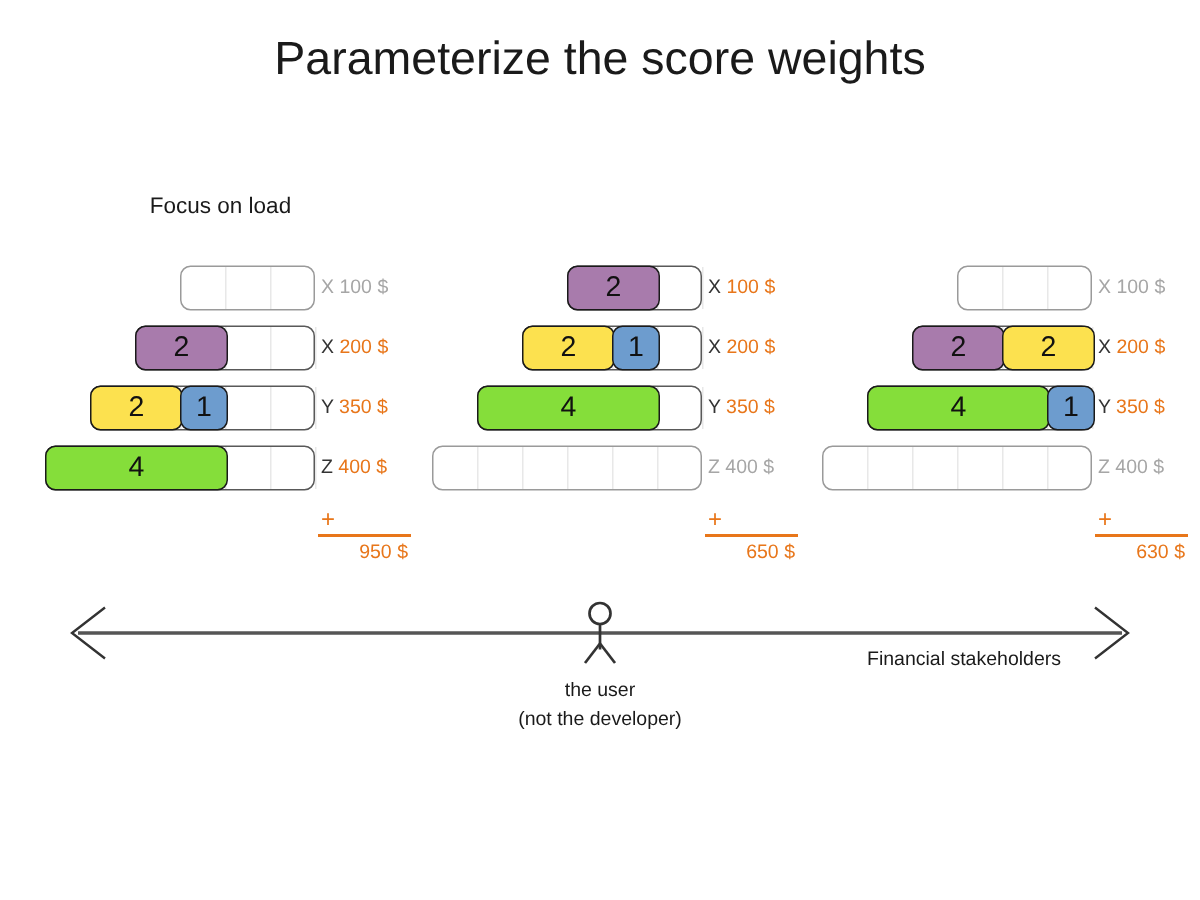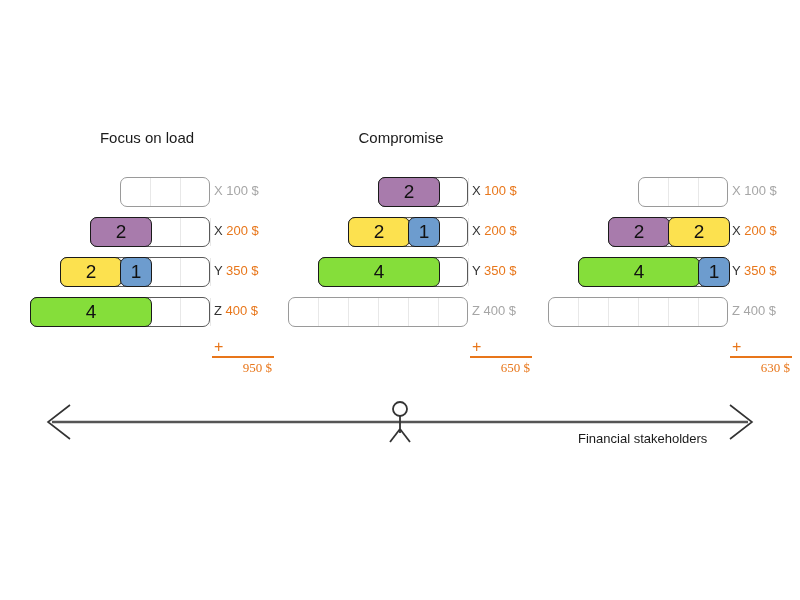--- a/index.html
+++ b/index.html
@@ -89,39 +89,40 @@
     text-align: right;
     font-size: 13px; color: #e8761a; line-height: 16px;
   }
   .sum .plus {
     display: block; text-align: left; font-size: 16px; line-height: 14px;
     padding-left: 2px;
   }
   .sum .rule {
     display: block; height: 1.6px; background: #e8761a; margin: 2px 0 2px 0;
   }
-  .sum .total { display: block; text-align: right; padding-right: 2px; font-family: Liberation Serif, serif; }
+  .sum .total { display: block; text-align: right; padding-right: 2px; }
 
   
   .axis { position: absolute; left: 0; top: 395px; width: 800px; height: 110px; }
   .axis-label {
     position: absolute; top: 430px; font-size: 13px; color: #1a1a1a; line-height: 17px;
   }
   .axis-label.left { left: 68px; }
   .axis-label.right { left: 578px; }
   .actor-caption {
     position: absolute; top: 450px; left: 0; width: 800px; text-align: center;
     font-size: 13px; line-height: 19px; color: #1a1a1a;
   }
 </style>
 </head>
 <body>
 
 <div id="root">
 
+  <div class="title">Parameterize the score weights</div>
 
   <div id="scenarios">
       <div class="scenario" style="left: 22px; width: 250px;">
         <div class="scenario-title">Focus on load</div>
         <div class="rows">
           <div class="row">
             <div class="bar-wrap" style="left: 98px; width: 90px;">
               <div class="track empty" style="width: 90px;">
                 <div class="slot" style="width: 30px;"></div>
                 <div class="slot" style="width: 30px;"></div>
@@ -171,21 +172,20 @@
             <div class="row-label" style="left: 192px;"><span class="key">Z</span><span class="amt"> 400 $</span></div>
           </div>
         </div>
         <div class="sum" style="left: 190px; top: 212px; width: 62px;">
           <span class="plus">+</span>
           <span class="rule"></span>
           <span class="total">950 $</span>
         </div>
       </div>
       <div class="scenario" style="left: 276px; width: 250px;">
-        <div class="scenario-title">Compromise</div>
         <div class="rows">
           <div class="row">
             <div class="bar-wrap" style="left: 102px; width: 90px;">
               <div class="track" style="width: 90px;">
                 <div class="slot" style="width: 30px;"></div>
                 <div class="slot" style="width: 30px;"></div>
                 <div class="slot" style="width: 30px;"></div>
                 <div class="cell" style="left: -1.2px; width: 62.4px; background: rgb(168, 123, 172);">2</div>
               </div>
             </div>
@@ -304,14 +304,18 @@
     <polyline points="730,10 752,27 730,44" fill="none" stroke="#333333" stroke-width="1.6"></polyline>
     <g>
       <circle cx="400" cy="14" r="7" fill="#ffffff" stroke="#333333" stroke-width="1.8"></circle>
       <line x1="400" y1="21" x2="400" y2="38" stroke="#333333" stroke-width="1.8"></line>
       <line x1="400" y1="34" x2="390" y2="47" stroke="#333333" stroke-width="1.8"></line>
       <line x1="400" y1="34" x2="410" y2="47" stroke="#333333" stroke-width="1.8"></line>
     </g>
   </svg>
 
   <div class="axis-label right">Financial stakeholders</div>
+  <div class="actor-caption">
+    <span>the user</span><br>
+    <span>(not the developer)</span>
+  </div>
 
 </div>
 
 </body></html>

